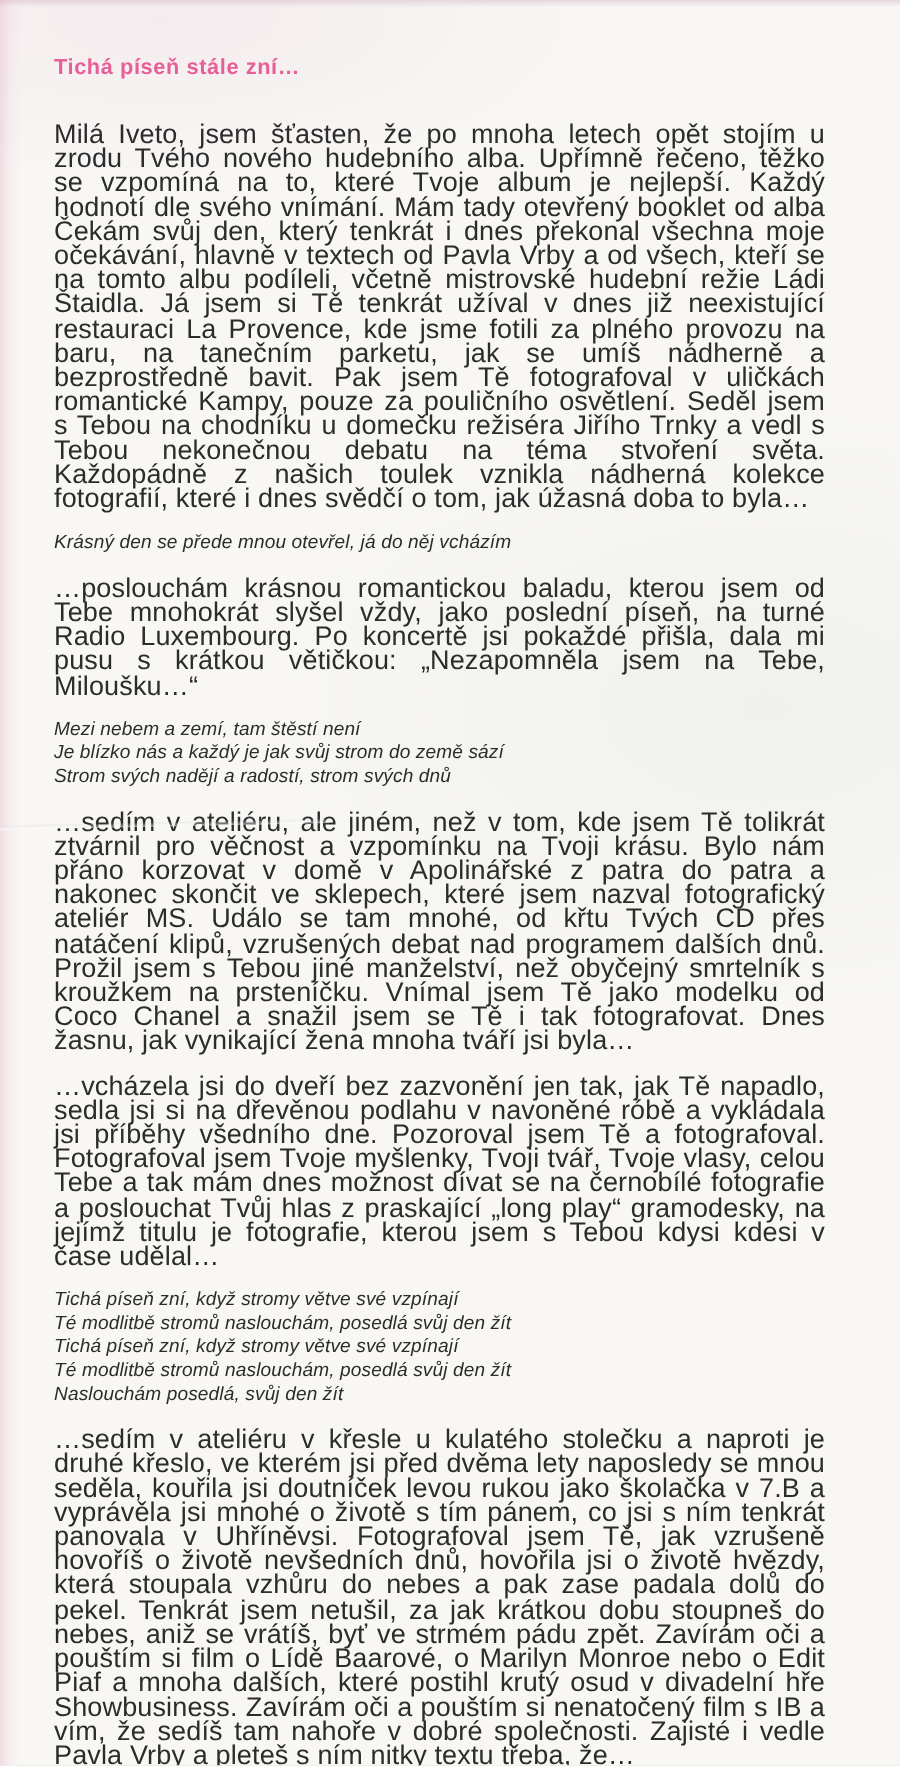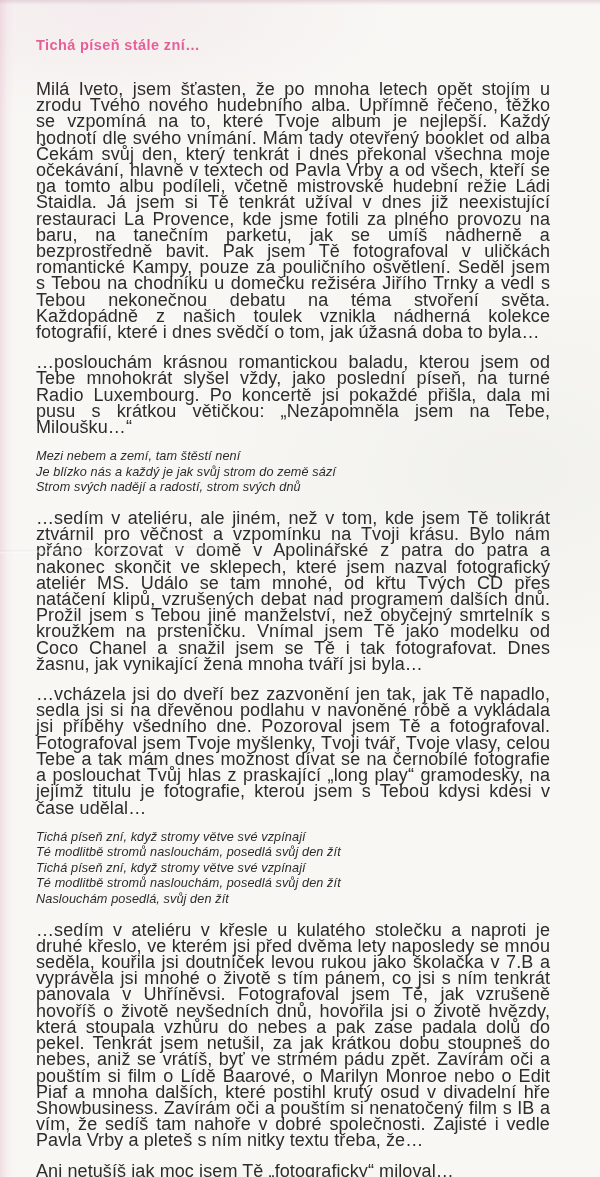--- a/index.html
+++ b/index.html
@@ -69,20 +69,21 @@
 </head>
 <body>
 
 <div class="page" style="color: rgb(44, 44, 44);">
   <div class="crease"></div>
 
   <h1 class="title" style="color: rgb(231, 95, 152);">Tichá píseň stále zní…</h1>
 
   <p class="para">Milá Iveto, jsem šťasten, že po mnoha letech opět stojím u zrodu Tvého nového hudebního alba. Upřímně řečeno, těžko se vzpomíná na to, které Tvoje album je nejlepší. Každý hodnotí dle svého vnímání. Mám tady otevřený booklet od alba Čekám svůj den, který tenkrát i dnes překonal všechna moje očekávání, hlavně v textech od Pavla Vrby a od všech, kteří se na tomto albu podíleli, včetně mistrovské hudební režie Ládi Štaidla. Já jsem si Tě tenkrát užíval v dnes již neexistující restauraci La Provence, kde jsme fotili za plného provozu na baru, na tanečním parketu, jak se umíš nádherně a bezprostředně bavit. Pak jsem Tě fotografoval v uličkách romantické Kampy, pouze za pouličního osvětlení. Seděl jsem s Tebou na chodníku u domečku režiséra Jiřího Trnky a vedl s Tebou nekonečnou debatu na téma stvoření světa. Každopádně z našich toulek vznikla nádherná kolekce fotografií, které i dnes svědčí o tom, jak úžasná doba to byla…</p>
 
+  <p class="lyric">Krásný den se přede mnou otevřel, já do něj vcházím</p>
 
   <p class="para">…poslouchám krásnou romantickou baladu, kterou jsem od Tebe mnohokrát slyšel vždy, jako poslední píseň, na turné Radio Luxembourg. Po koncertě jsi pokaždé přišla, dala mi pusu s krátkou větičkou: „Nezapomněla jsem na Tebe, Miloušku…“</p>
 
   <p class="lyric">Mezi nebem a zemí, tam štěstí není
 Je blízko nás a každý je jak svůj strom do země sází
 Strom svých nadějí a radostí, strom svých dnů</p>
 
   <p class="para">…sedím v ateliéru, ale jiném, než v tom, kde jsem Tě tolikrát ztvárnil pro věčnost a vzpomínku na Tvoji krásu. Bylo nám přáno korzovat v domě v Apolinářské z patra do patra a nakonec skončit ve sklepech, které jsem nazval fotografický ateliér MS. Událo se tam mnohé, od křtu Tvých CD přes natáčení klipů, vzrušených debat nad programem dalších dnů. Prožil jsem s Tebou jiné manželství, než obyčejný smrtelník s kroužkem na prsteníčku. Vnímal jsem Tě jako modelku od Coco Chanel a snažil jsem se Tě i tak fotografovat. Dnes žasnu, jak vynikající žena mnoha tváří jsi byla…</p>
 
 

